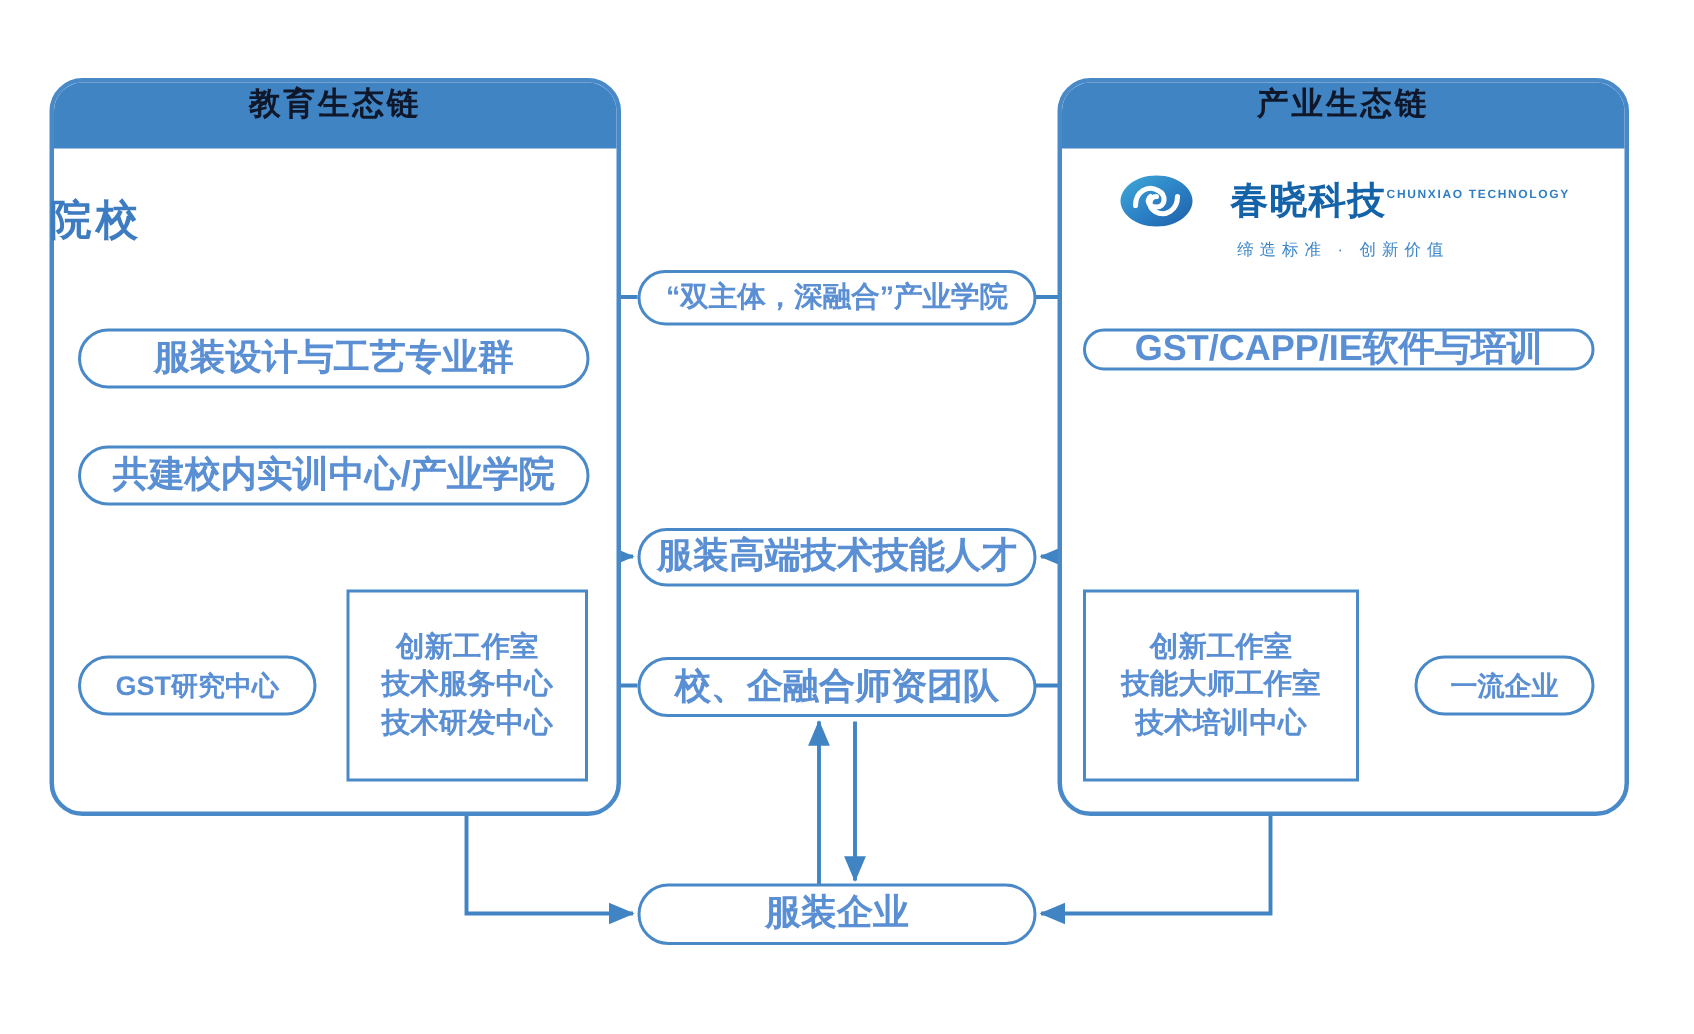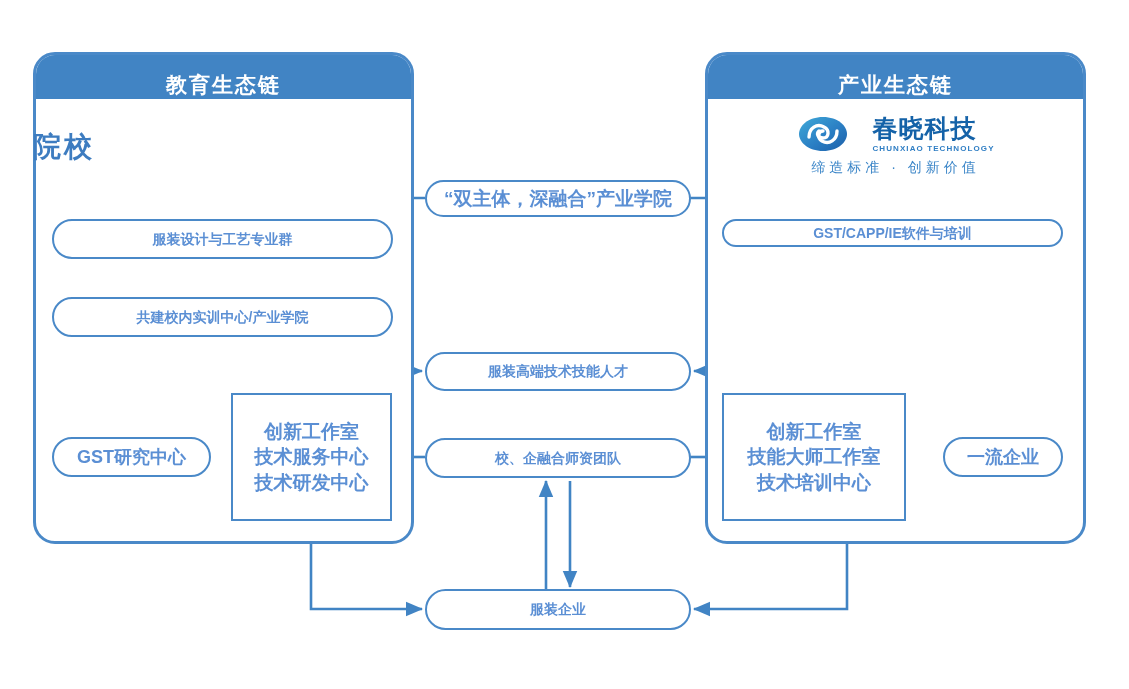--- a/index.html
+++ b/index.html
@@ -8,50 +8,50 @@
     font-family:"Liberation Sans","DejaVu Sans",sans-serif;
     overflow:hidden;position:relative;
   }
   #canvas{position:absolute;left:0;top:0;width:1129px;height:689px;}
 
   
   .panel{position:absolute;border:3px solid #4a89c8;border-radius:22px;background:#ffffff;box-sizing:border-box;}
   .panel-head{
     position:absolute;left:0;top:0;right:0;height:44px;
     background:#4184c4;border-radius:19px 19px 0 0;
-    display:flex;align-items:flex-end;justify-content:center;
-    color:#ffffff;font-size:21px;font-weight:bold;letter-spacing:2px;
+    display:flex;align-items:flex-start;justify-content:center;
+    color:#0f172a;font-size:21px;font-weight:bold;letter-spacing:2px;
   }
 
   
   .node{
     position:absolute;box-sizing:border-box;
     border:2.5px solid #4a89c8;background:#ffffff;
     display:flex;align-items:center;justify-content:center;
     color:#5b8fd4;text-align:center;line-height:1.35;
-    font-size:14px;font-weight:bold;
+    font-size:24px;font-weight:bold;
   }
   .pill{border-radius:999px;justify-content:center;}
   .rbox{border-radius:0;flex-direction:column;}
   .rbox .line{display:block;}
 
   
   .sec-title{
     position:absolute;color:#3d7cc0;font-size:28px;font-weight:bold;
     letter-spacing:3px;text-align:left;
   }
 
   
   .logo{position:absolute;display:flex;flex-direction:column;align-items:center;}
   .logo-row{display:flex;align-items:center;gap:8px;}
   .logo-mark{width:54px;height:40px;}
-  .logo-words{display:flex;flex-direction:column;align-items:flex-start;margin-left:14px;}
+  .logo-words{display:flex;flex-direction:row;align-items:flex-start;margin-left:14px;}
   .logo-cn{font-size:25px;font-weight:bold;color:#1462a8;letter-spacing:1px;line-height:1;}
   .logo-en{font-size:8px;font-weight:bold;color:#2f7ec4;letter-spacing:1.1px;margin-top:3px;}
-  .logo-tag{font-size:14px;color:#3c86c8;letter-spacing:4px;margin-top:5px;}
+  .logo-tag{font-size:11px;color:#3c86c8;letter-spacing:4px;margin-top:5px;}
 
   svg.wires{position:absolute;left:0;top:0;width:1129px;height:689px;pointer-events:none;}
 </style>
 </head>
 <body>
 
 <div id="canvas">
 
   <svg class="wires" viewBox="0 0 1129 689">
     <defs>

